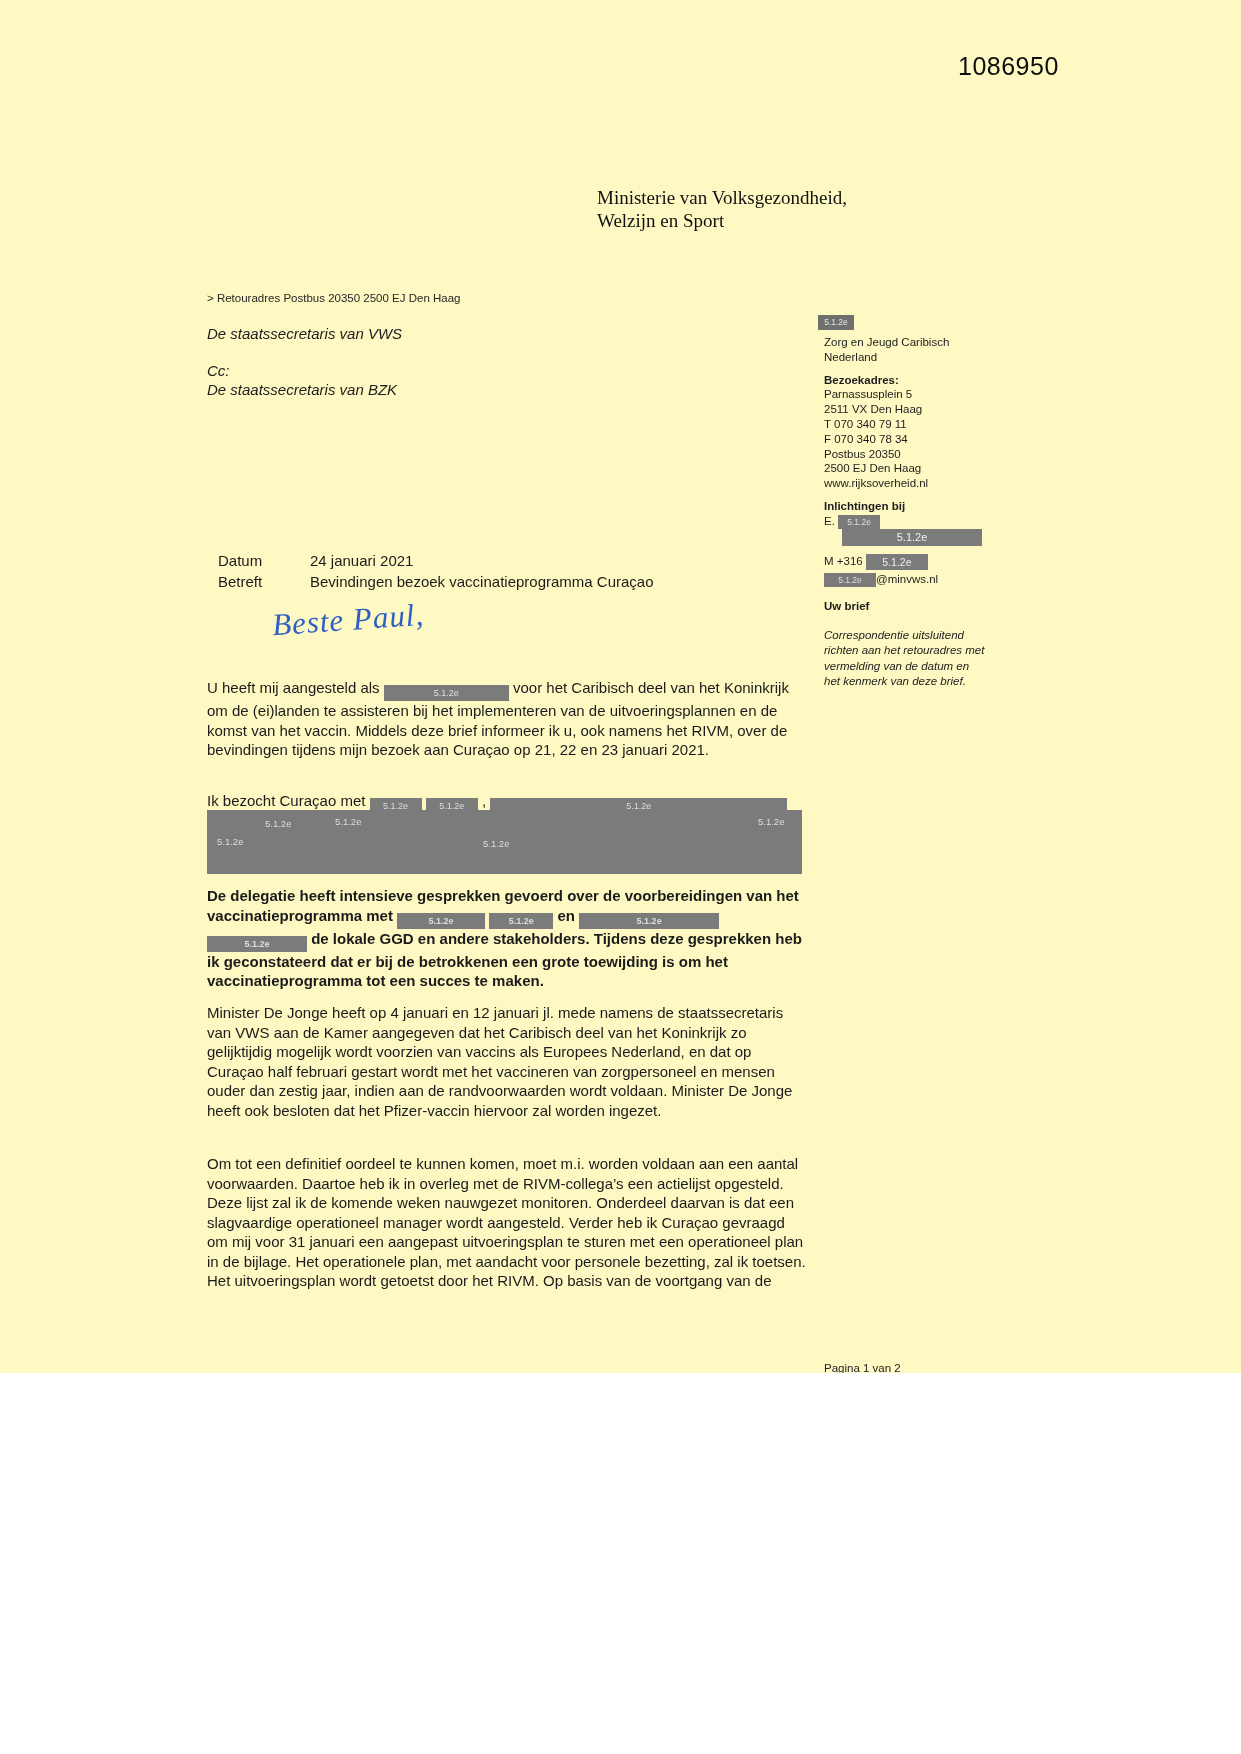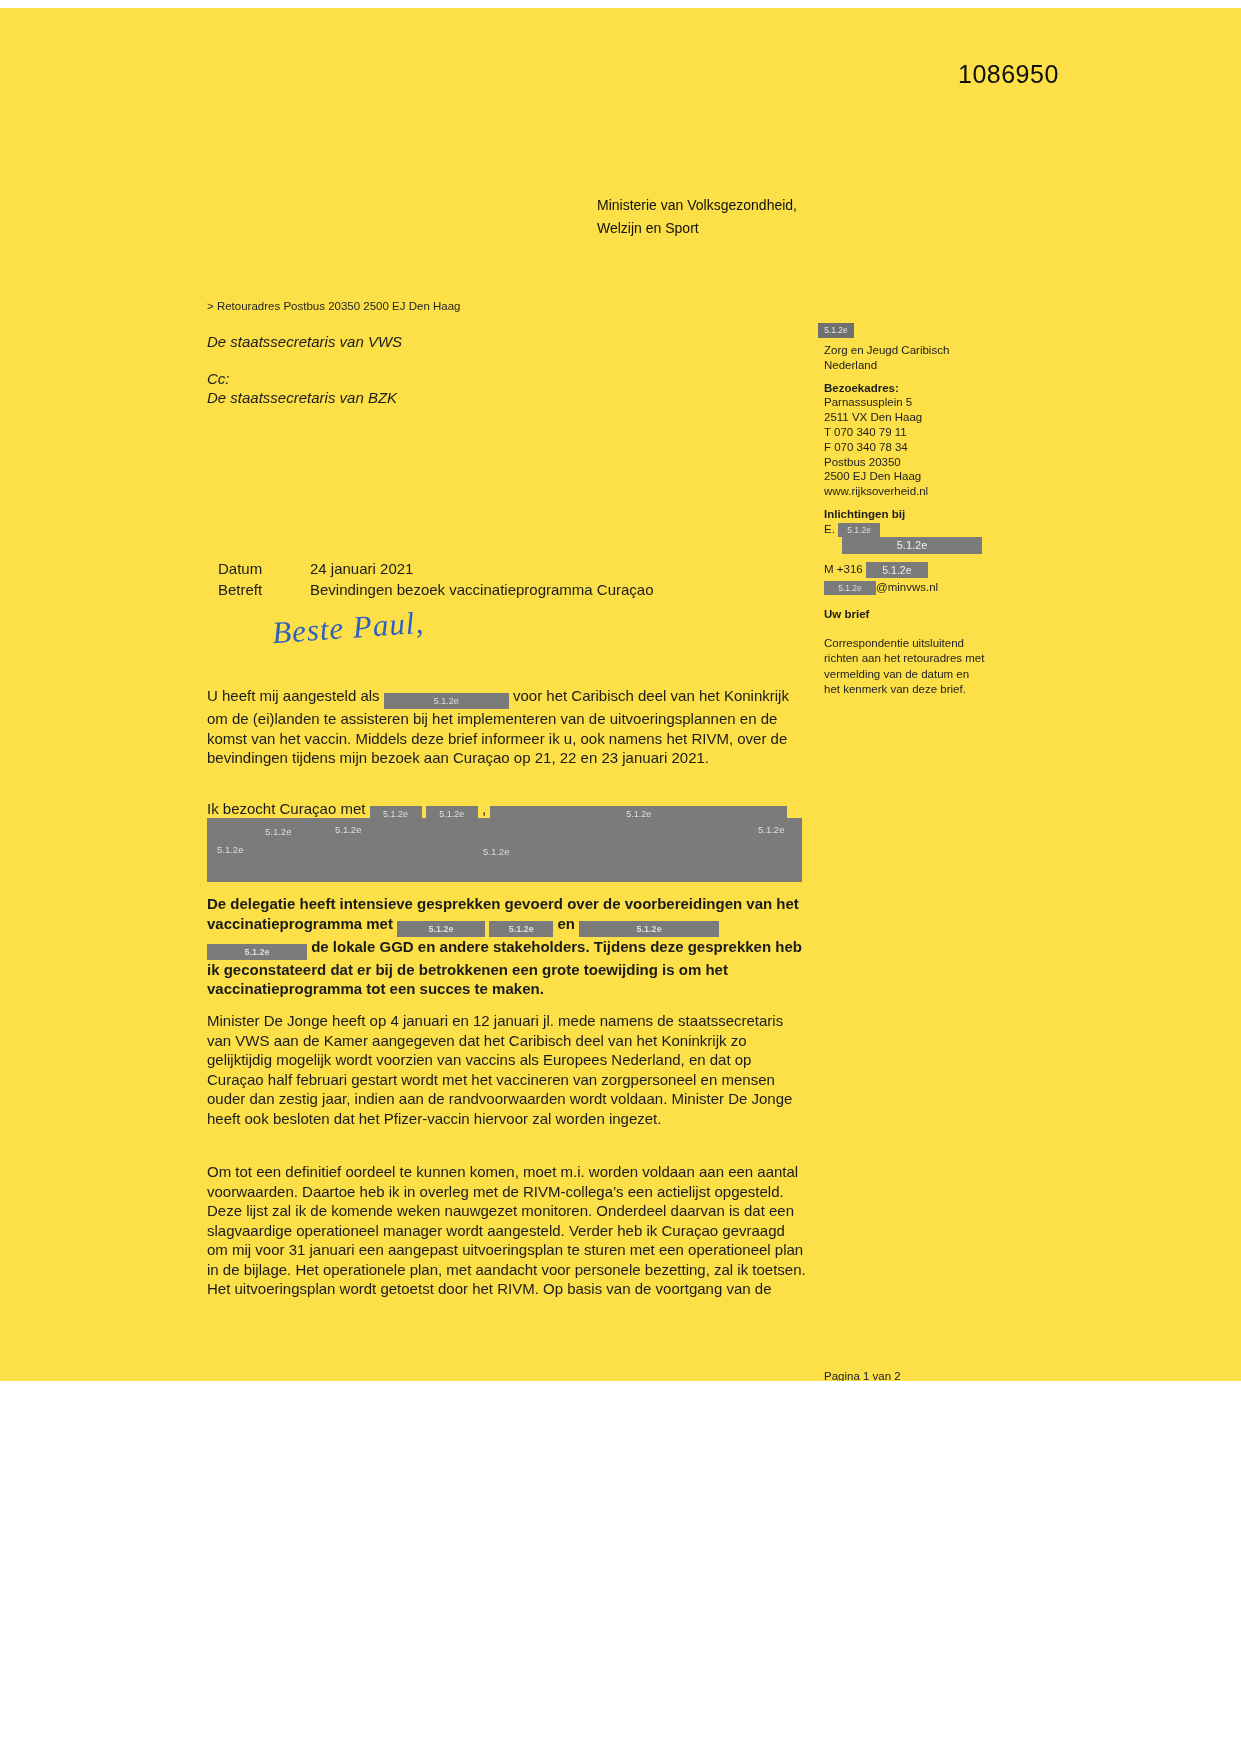--- a/index.html
+++ b/index.html
@@ -1,30 +1,30 @@
 <!DOCTYPE html>
 <html><head>
 <meta charset="utf-8">
 <style>
   * { margin:0; padding:0; box-sizing:border-box; }
   html,body { background:#ffffff; }
   .page {
     position:relative;
     width:1241px; height:1373px;
-    margin:8px auto;
-    background:#fde047;
+    margin:0 auto;
+    background:#fef9c3;
     font-family:"Liberation Sans", sans-serif;
     color:#1c1c1c;
     overflow:hidden;
   }
   .abs { position:absolute; }
 
   .doc-number { font-size:25px; color:#0e0e0e; letter-spacing:0.5px; }
 
-  .ministry { font-family:Liberation Sans, sans-serif; font-size:14px; line-height:23px; color:#111; }
+  .ministry { font-family:Liberation Serif, serif; font-size:19px; line-height:23px; color:#111; }
 
   .retour { font-size:11.5px; color:#262626; }
 
   .addr-line { font-size:15px; line-height:19px;font-style:italic; }
 
   .sidebar { width:180px; font-size:11.5px; line-height:14.8px; color:#1d1d1d; }
   .sidebar .heading { font-weight:bold; }
   .sb-badge {
     display:inline-block; background:#6f6f6f; color:#e8e8e8;
     font-size:8.5px; height:15px; line-height:15px; width:36px; text-align:center;
@@ -34,21 +34,21 @@
   .sb-gap-l { margin-top:12px; }
   .sb-bar {
     background:#7b7b7b; color:#f0f0f0; width:140px; height:17px;
     line-height:17px; text-align:center; font-size:11px; margin-left:18px;
   }
   .sb-inline-redact {
     display:inline-block; background:#7b7b7b; color:#dedede;
     font-size:8.5px; height:14px; line-height:14px; text-align:center;
     vertical-align:middle;
   }
-  .note-italic { font-size:11.5px; line-height:15.5px; width:163px; color:#222; }
+  .note-italic { font-style:italic; font-size:11.5px; line-height:15.5px; width:163px; color:#222; }
 
   .meta { font-size:15px; line-height:19px; }
 
   .handwrite {
     font-family:"Liberation Serif", serif; font-style:italic;
     color:#2f5fc4; font-size:31px; transform:rotate(-4deg);
     letter-spacing:1px;
   }
 
   .body-par { font-size:15px; line-height:19.5px; width:599px; color:#1b1b1b; }

